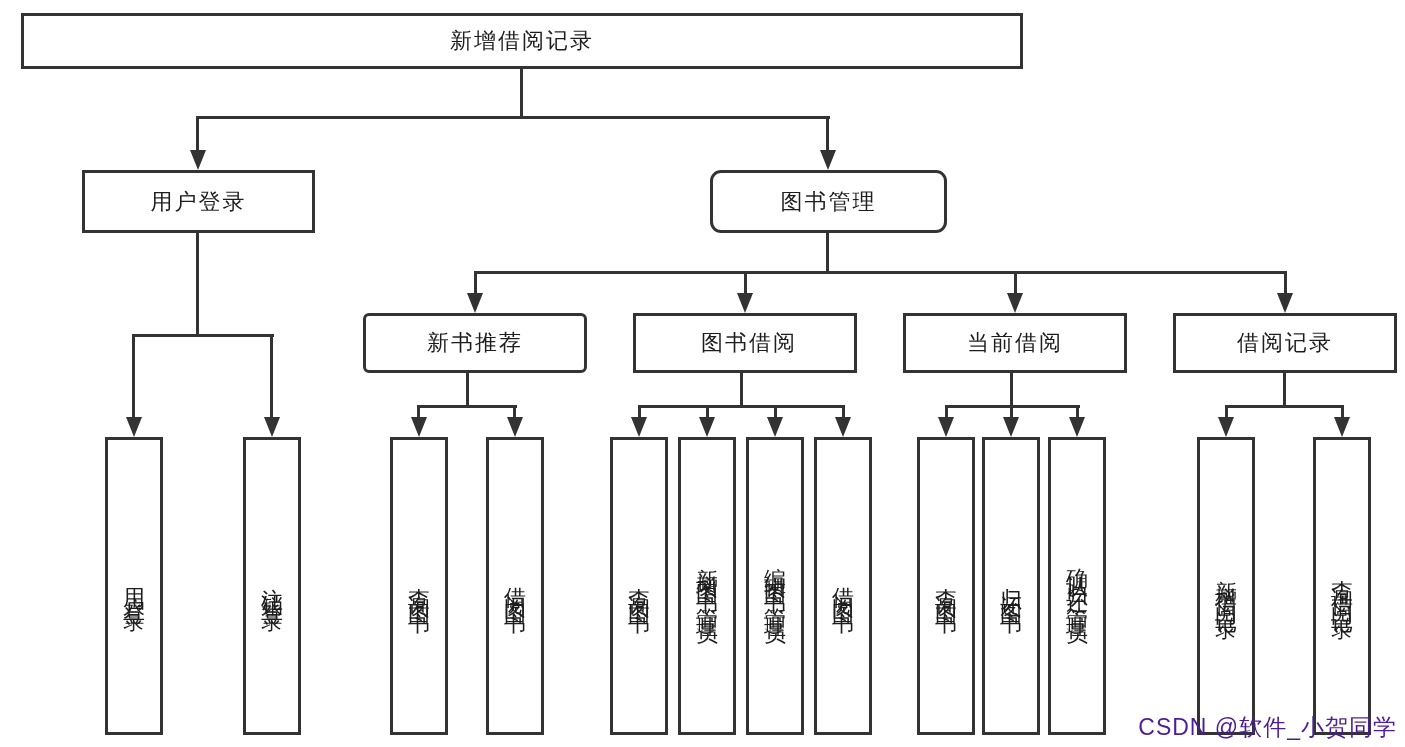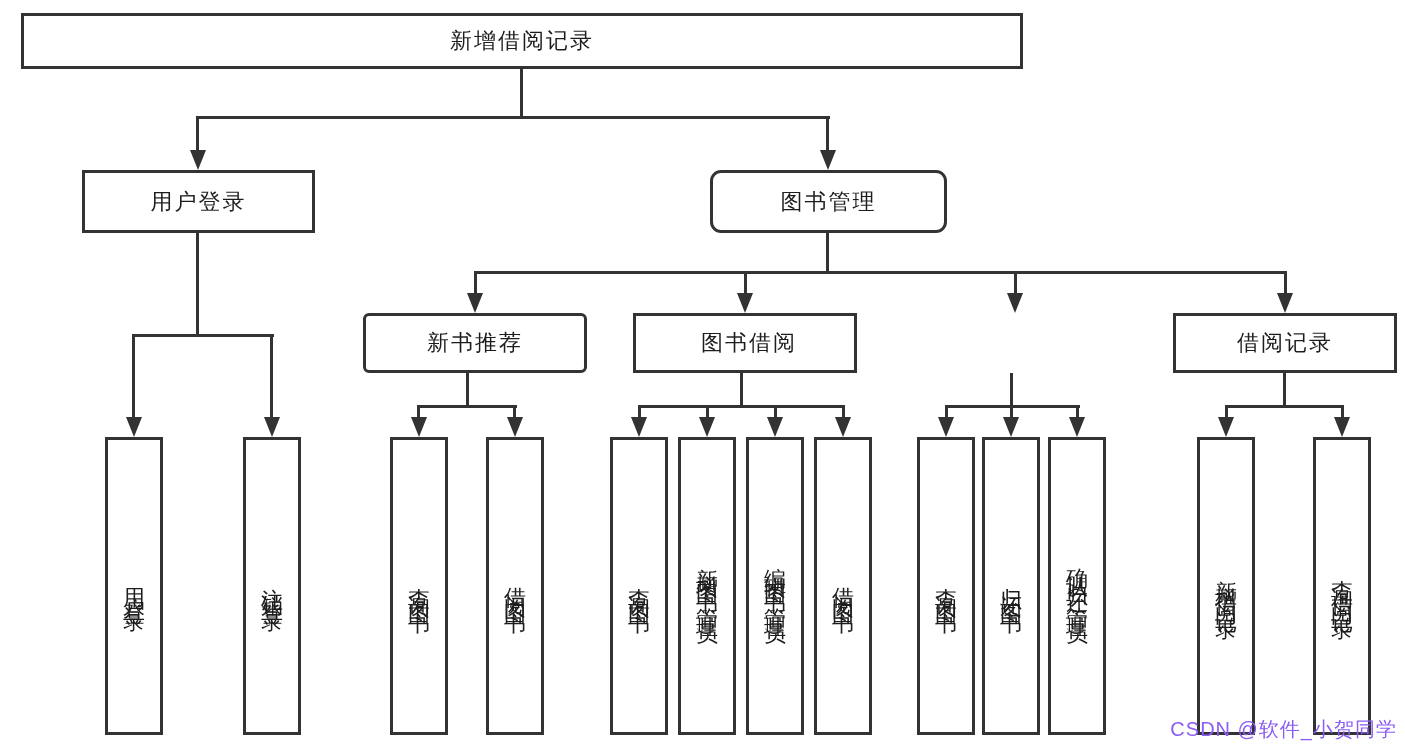--- a/index.html
+++ b/index.html
@@ -52,22 +52,22 @@
     width: 0;
     height: 0;
     border-left: 8px solid transparent;
     border-right: 8px solid transparent;
     border-top: 20px solid #333333;
   }
   .watermark {
     position: absolute;
     right: 8px;
     bottom: 4px;
-    font-size: 20px;
-    color: #8b5cf6;
+    font-size: 23px;
+    color: #4c1d95;
     letter-spacing: 1px;
     z-index: 5;
     white-space: nowrap;
   }
 </style>
 </head>
 <body>
 
 <div id="canvas">
 
@@ -106,20 +106,23 @@
   <div class="arrow" style="left:737px; top:293px;"></div>
   <div class="arrow" style="left:1007px; top:293px;"></div>
   <div class="arrow" style="left:1277px; top:293px;"></div>
 
   <div class="box" style="left:363px; top:313px; width:224px; height:60px;border-radius:6px;">
     <span>新书推荐</span>
   </div>
   <div class="box" style="left:633px; top:313px; width:224px; height:60px;padding-left:8px;">
     <span>图书借阅</span>
   </div>
+  <div class="box" style="left:903px; top:313px; width:224px; height:60px;">
+    <span>当前借阅</span>
+  </div>
   <div class="box" style="left:1173px; top:313px; width:224px; height:60px;">
     <span>借阅记录</span>
   </div>
 
   <div class="line" style="left:466px; top:373px; width:3px; height:33px;"></div>
   <div class="line" style="left:417px; top:405px; width:100px; height:3px;"></div>
   <div class="line" style="left:417px; top:405px; width:3px; height:14px;"></div>
   <div class="line" style="left:513px; top:405px; width:3px; height:14px;"></div>
   <div class="arrow" style="left:411px; top:417px;"></div>
   <div class="arrow" style="left:507px; top:417px;"></div>

